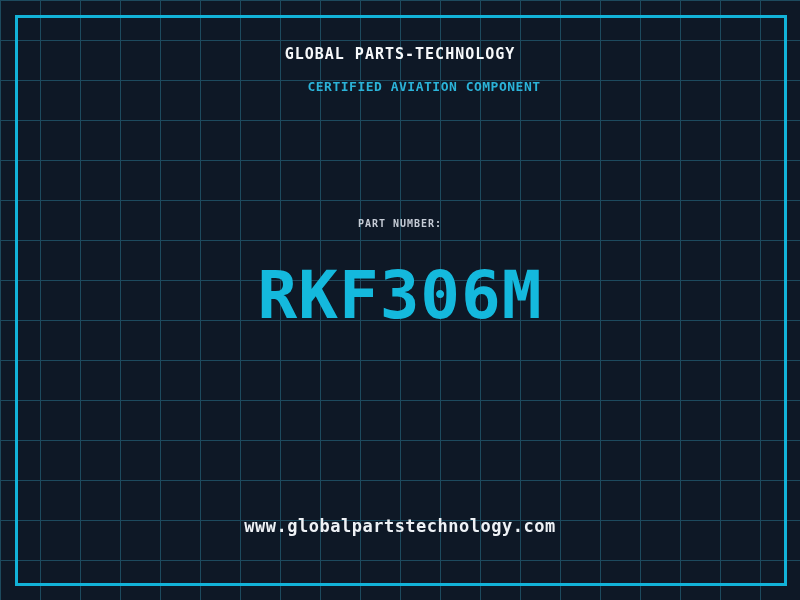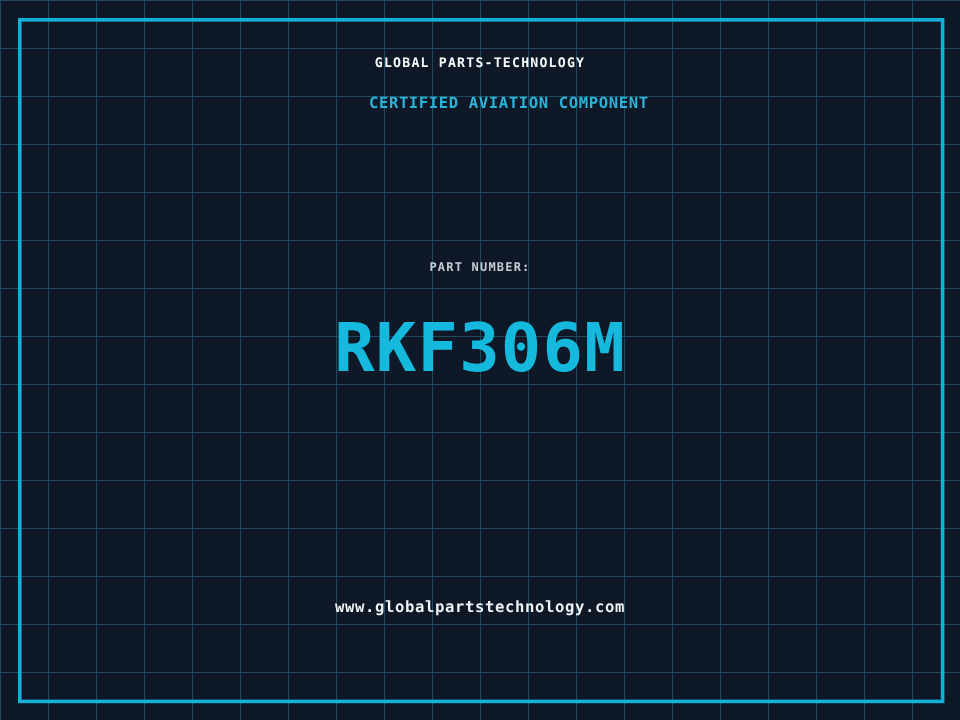--- a/index.html
+++ b/index.html
@@ -31,21 +31,21 @@
   .text {
     position: absolute;
     left: 0;
     width: 100%;
     text-align: center;
     line-height: 1;
     white-space: pre;
   }
   .title {
     top: 47px;
-    font-size: 11px;
+    font-size: 15px;
     font-weight: bold;
     letter-spacing: 1px;
     color: #f7f9fb;
   }
   .subtitle {
     top: 80px;
     font-size: 13px;
     font-weight: bold;
     letter-spacing: 0.5px;
     color: #2bb3d8;
@@ -53,28 +53,28 @@
   }
   .part-label {
     top: 219px;
     font-size: 10px;
     font-weight: bold;
     letter-spacing: 1px;
     color: #c6ccd6;
   }
   .part-number {
     top: 263px;
-    font-size: 56px;
+    font-size: 66px;
     font-weight: bold;
     letter-spacing: 1px;
     color: #14b9dd;
   }
   .url {
-    top: 500px;
-    font-size: 13px;
+    top: 518px;
+    font-size: 17px;
     font-weight: bold;
     letter-spacing: 0.5px;
     color: #eef1f5;
   }
 </style>
 </head>
 <body>
 
 <div class="screen">
   <div class="frame"></div>

